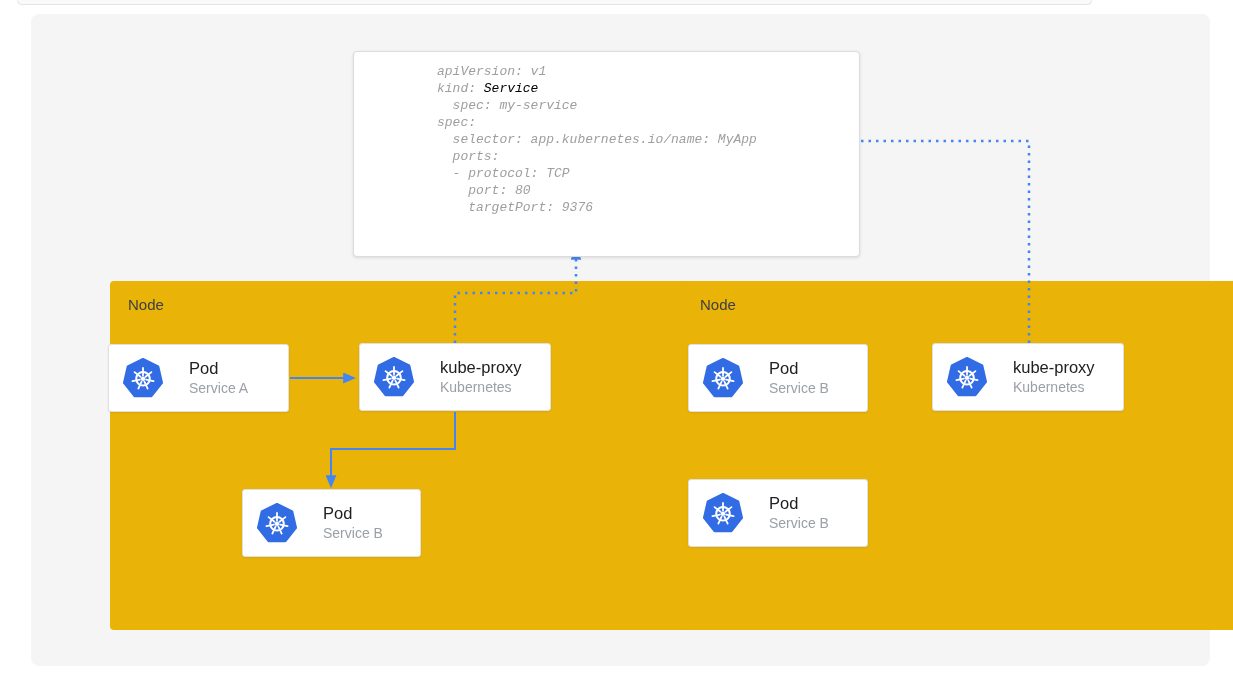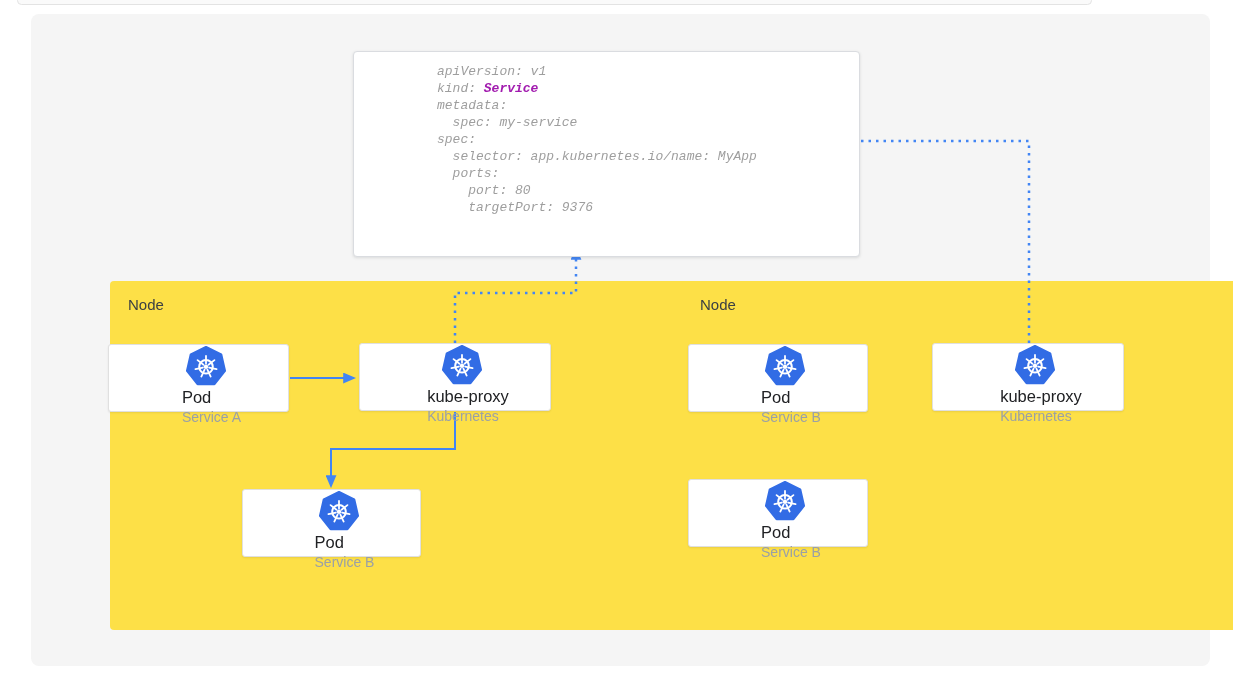--- a/index.html
+++ b/index.html
@@ -13,34 +13,34 @@
   .canvas { position:absolute; left:31px; top:14px; width:1179px; height:652px;
             background:#f5f5f5; border-radius:8px; }
 
   
   .yaml-card { position:absolute; left:322px; top:37px; width:507px; height:206px;
                background:#ffffff; border:1px solid #dadce0; border-radius:4px;
                box-shadow:0 1px 3px rgba(60,64,67,.15); z-index:6;
                padding:11px 16px 0 83px; }
   .yline { font-family:"Liberation Mono", monospace; font-style:italic;
            font-size:13px; line-height:17px; color:#9e9e9e; white-space:pre; }
-  .yline .b { font-weight:bold; color:#a21caf; }
+  .yline .b { font-weight:normal; color:#000000; }
 
   
   .node { position:absolute; top:267px; width:604px; height:349px;
-          background:#fde047; border-radius:4px; z-index:1; }
+          background:#eab308; border-radius:4px; z-index:1; }
   .node-left  { left:79px; }
   .node-right { left:651px; }
   .node-label { padding:15px 0 0 18px; font-size:15px; color:#3c4043; }
 
   
   .card { position:absolute; height:68px; background:#ffffff;
           border:1px solid #e0e0e0; border-radius:3px;
           box-shadow:0 1px 2px rgba(0,0,0,.08); z-index:4;
-          display:flex; align-items:center;flex-direction:column; }
+          display:flex; align-items:center; }
   .k8s-icon { width:40px; height:42px; margin-left:14px; flex:0 0 auto; }
   .card-text { margin-left:26px; }
   .card-title { font-size:16.5px; line-height:21px; color:#202124; }
   .card-subtitle { font-size:14px; line-height:19px; color:#9aa0a6; }
 
   .card-pod-a       { left:108px; top:344px; width:181px; }
   .card-kp-left     { left:359px; top:343px; width:192px; }
   .card-pod-b-left  { left:242px; top:489px; width:179px; }
   .card-pod-b1-right{ left:688px; top:344px; width:180px; }
   .card-kp-right    { left:932px; top:343px; width:192px; }
@@ -79,25 +79,25 @@
 
 <div class="page">
   <div class="top-strip"></div>
 
   <div class="canvas">
 
     <div class="yaml-card">
       <div>
           <div class="yline"><span>apiVersion: v1</span></div>
           <div class="yline"><span>kind: </span><span class="b">Service</span></div>
-          <div class="yline"><span>metadata:</span></div>
           <div class="yline"><span>  spec: my-service</span></div>
           <div class="yline"><span>spec:</span></div>
           <div class="yline"><span>  selector: app.kubernetes.io/name: MyApp</span></div>
           <div class="yline"><span>  ports:</span></div>
+          <div class="yline"><span>  - protocol: TCP</span></div>
           <div class="yline"><span>    port: 80</span></div>
           <div class="yline"><span>    targetPort: 9376</span></div>
         </div>
     </div>
 
     <div class="node node-left">
       <div class="node-label">Node</div>
     </div>
     <div class="node node-right">
       <div class="node-label">Node</div>

